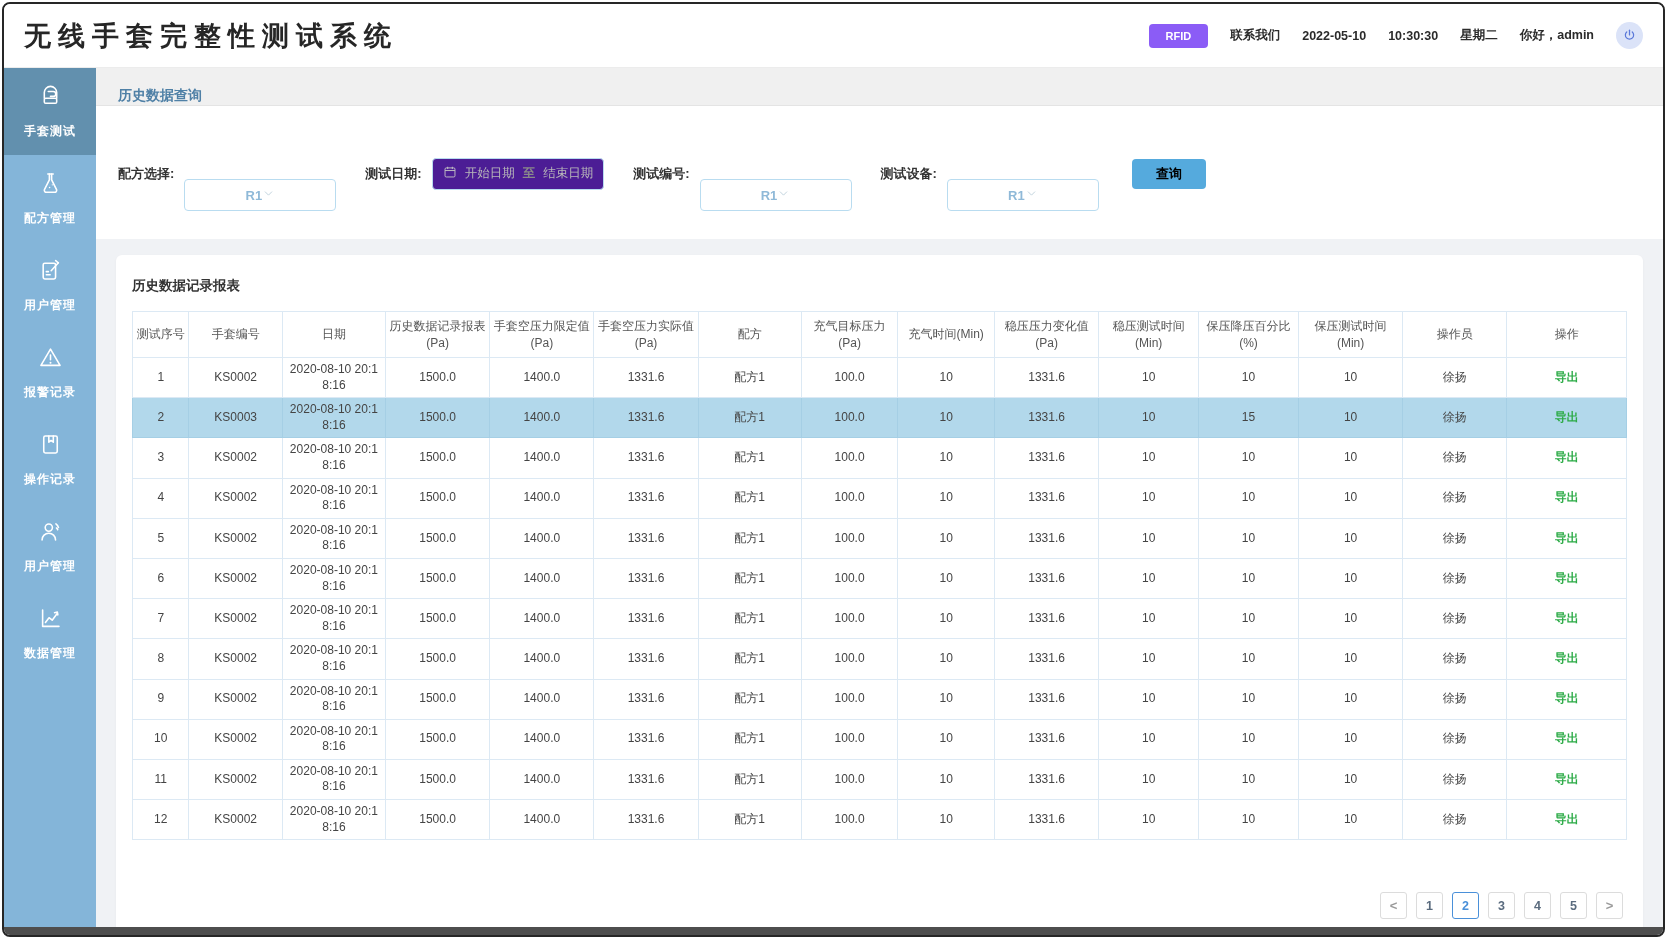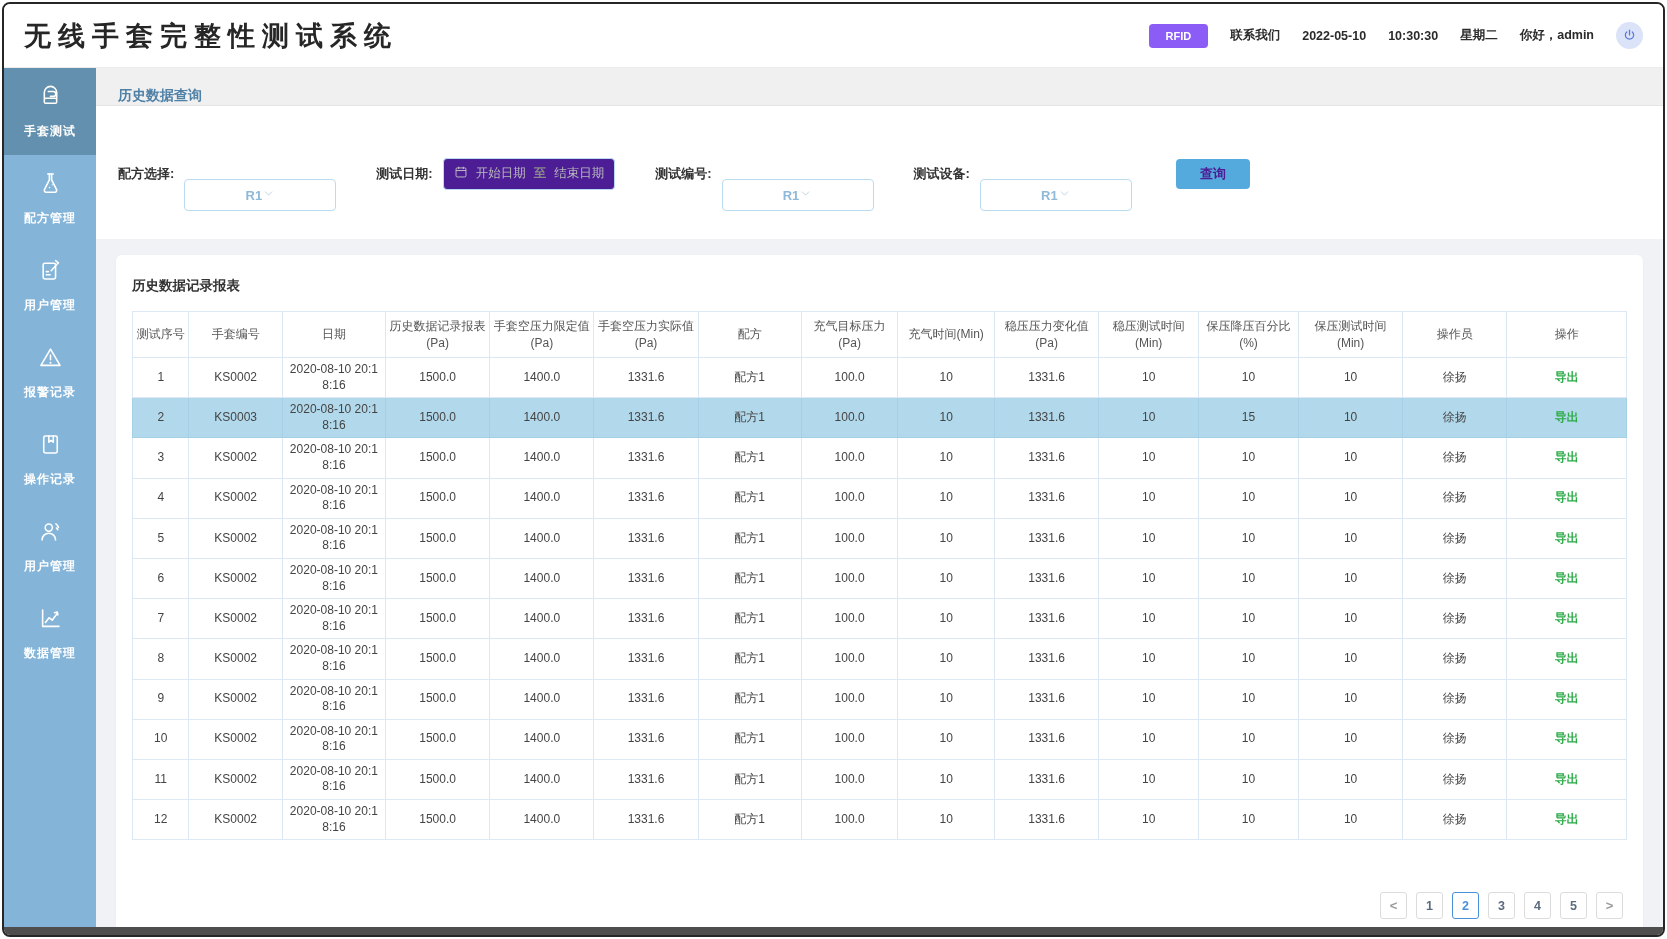--- a/index.html
+++ b/index.html
@@ -28,33 +28,33 @@
   .nav-item.active{ background:#6290ae; }
   .nav-icon svg{ width:27px; height:27px; fill:none; stroke:#fff; stroke-width:1.4;
     stroke-linecap:round; stroke-linejoin:round; }
   .nav-label{ font-size:12px; font-weight:700; letter-spacing:1px; }
   
   .main{ flex:1; display:flex; flex-direction:column; min-width:0; overflow:hidden; background:#f0f2f5; }
   .page-header{ height:38px; flex:0 0 38px; background:#f0f0f0; display:flex; align-items:flex-end;
     padding:0 22px; border-bottom:1px solid #e4e4e4; }
   .page-title{ color:#4f80a6; font-size:14px; font-weight:700; }
   
-  .filter-bar{ background:#fff; padding:30px 22px 28px; display:flex; align-items:center; gap:40px; }
+  .filter-bar{ background:#fff; padding:30px 22px 28px; display:flex; align-items:center; gap:29px; }
   .filter-group{ display:flex; align-items:center; gap:10px; }
   .filter-label{ font-size:13px; font-weight:700; color:#333; white-space:nowrap; }
   .select{ width:152px; height:32px; border:1px solid #b9dcf0; border-radius:4px; background:#fff;
     display:flex; align-items:center; justify-content:center; padding:0 10px; cursor:pointer;margin-top:43px; }
   .select-value{ color:#8fb9d8; font-size:13px; font-weight:600; }
   .chevron svg{ width:13px; height:13px; stroke:#b9cdd9; fill:none; stroke-width:1.6; stroke-linecap:round; }
   .date-range{ height:32px; border:1px solid #b9dcf0; border-radius:4px; background:#4c1d95;
     display:flex; align-items:center; gap:8px; padding:0 10px; cursor:pointer; }
   .date-ph{ color:#b9b9b9; font-size:12.5px; }
   .date-sep{ color:#8a8a8a; font-size:12.5px; font-weight:700; }
   .cal-icon svg{ width:14px; height:14px; stroke:#c4c4c4; fill:none; stroke-width:1.6; }
-  .query-btn{ background:#55aadd; color:#4c1d95; border:none; border-radius:4px; height:30px;
+  .query-btn{ background:#55aadd; color:#000000; border:none; border-radius:4px; height:30px;
     padding:0 24px; font-size:13px; font-weight:700; cursor:pointer; margin-left:4px; }
   
   .card{ background:#fff; border-radius:6px; margin:16px 20px 0; padding:22px 16px 16px;
     box-shadow:0 1px 3px rgba(0,0,0,.04); }
   .card-title{ font-size:13.5px; font-weight:700; color:#333; margin-bottom:16px; }
   table{ width:100%; border-collapse:collapse; table-layout:fixed; }
   th,td{ border:1px solid #dce9f4; text-align:center; padding:4px 3px; }
   th{ height:46px; font-size:12px; font-weight:500; color:#555; line-height:1.35; background:#fff; }
   td{ height:38px; font-size:12px; color:#444; line-height:1.3; word-break:break-all; }
   tr.highlight td{ background:#b2d8eb; border-color:#a5cfe5; }

